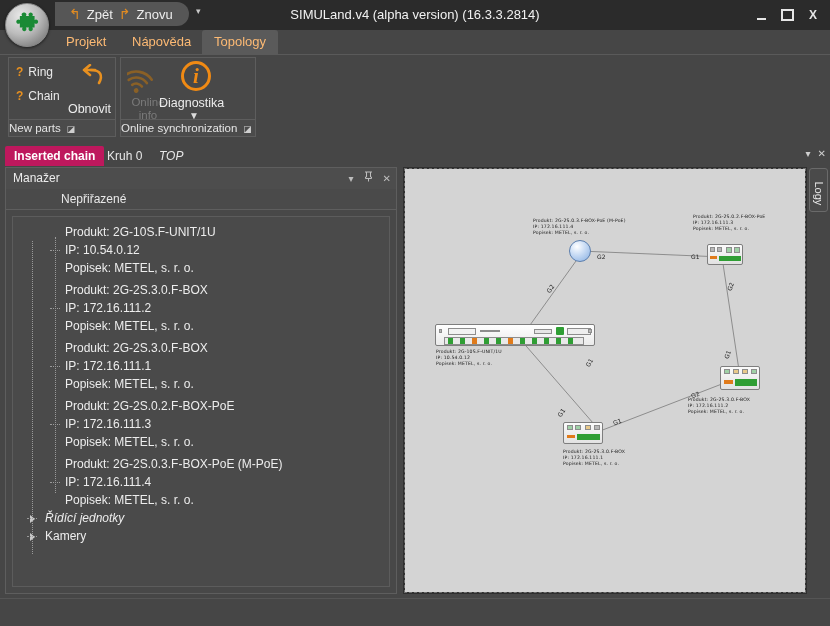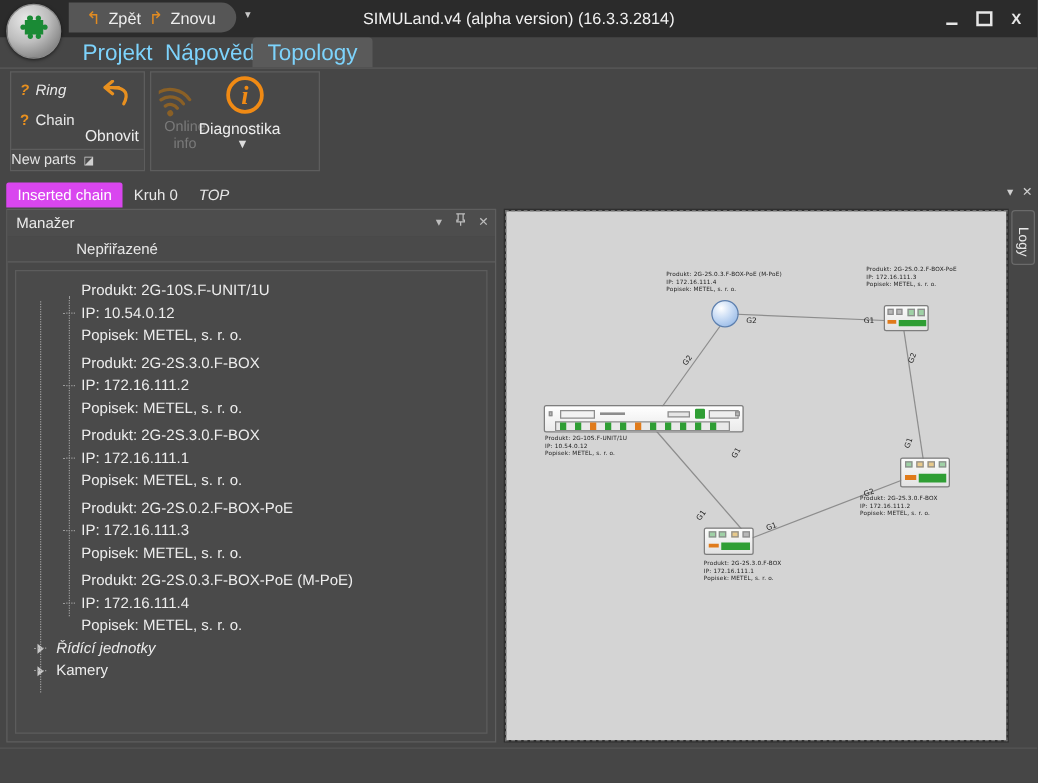--- a/index.html
+++ b/index.html
@@ -65,21 +65,21 @@
   .wbtn.max::after { content: ""; display: block; width: 9px; height: 8px; border: 2px solid #e6e6e6; }
 
   
   .ribbon-tabs {
     position: absolute; left: 0; top: 30px; width: 830px; height: 24px;
     background: #464646;
   }
   .rtab {
     position: absolute; top: 0; height: 24px;
     line-height: 24px; padding: 0 12px;
-    color: #7dd3fc; font-size: 18px;
+    color: #fdba74; font-size: 13px;
   }
   .rtab.active {
     background: #5a5a5a;
     border-radius: 3px 3px 0 0;
   }
 
   
   .ribbon {
     position: absolute; left: 0; top: 54px; width: 830px; height: 88px;
     background: #464646;
@@ -132,21 +132,21 @@
   
   .doctabs {
     position: absolute; left: 0; top: 146px; width: 830px; height: 20px;
     background: #464646;
   }
   .dtab {
     position: absolute; top: 0; height: 20px; line-height: 20px;
     padding: 0 9px; font-size: 12px; color: #e8e8e8;
   }
   .dtab.active {
-    background: #d946ef; color: #ffffff; font-weight: normal;
+    background: #be185d; color: #ffffff; font-weight: bold;
     border-radius: 2px 2px 0 0;
   }
   .doctab-ctrls { position: absolute; right: 4px; top: 2px; display: flex; gap: 7px; color: #cfcfcf; font-size: 10px; }
 
   
   .mgr {
     position: absolute; left: 5px; top: 167px; width: 392px; height: 427px;
     background: #484848;
     border: 1px solid #5e5e5e;
   }
@@ -276,21 +276,21 @@
 
   <div class="ribbon-tabs">
     <div class="rtab" style="left:54px;">Projekt</div>
     <div class="rtab" style="left:120px;">Nápověda</div>
     <div class="rtab active" style="left:202px;">Topology</div>
   </div>
 
   <div class="ribbon">
 
     <div class="rgroup g-new">
-      <div class="chk" style="left:7px; top:7px;font-style:italic;">
+      <div class="chk" style="left:7px; top:7px;">
         <span class="q">?</span><span>Ring</span>
       </div>
       <div class="chk" style="left:7px; top:31px;">
         <span class="q">?</span><span>Chain</span>
       </div>
       <div class="undo-icon">
         <svg width="30" height="26" viewBox="0 0 30 26" aria-hidden="true">
           <path d="M18 6 L7 6 M7 6 L13 1 M7 6 L13 11" stroke="#e8901f" stroke-width="2.6" fill="none" stroke-linecap="round" stroke-linejoin="round"></path>
           <path d="M14 6 C24 6 26 12 22 19" stroke="#e8901f" stroke-width="2.6" fill="none" stroke-linecap="round"></path>
         </svg>
@@ -312,20 +312,23 @@
           </g>
         </svg>
       </div>
       <div class="online-info">
         <span>Online</span><br>
         <span>info</span>
       </div>
       <div class="info-icon">i</div>
       <div class="diag-label">Diagnostika</div>
       <div class="diag-caret">▼</div>
+      <div class="gtitle">
+        <span>Online synchronization</span><span class="dlg">◪</span>
+      </div>
     </div>
   </div>
 
   <div class="doctabs">
     <div class="dtab active" style="left:5px;">Inserted chain</div>
     <div class="dtab" style="left:98px;">Kruh 0</div>
     <div class="dtab" style="left:150px;font-style:italic;">TOP</div>
     <div class="doctab-ctrls">
       <span>▾</span>
       <span>✕</span>

